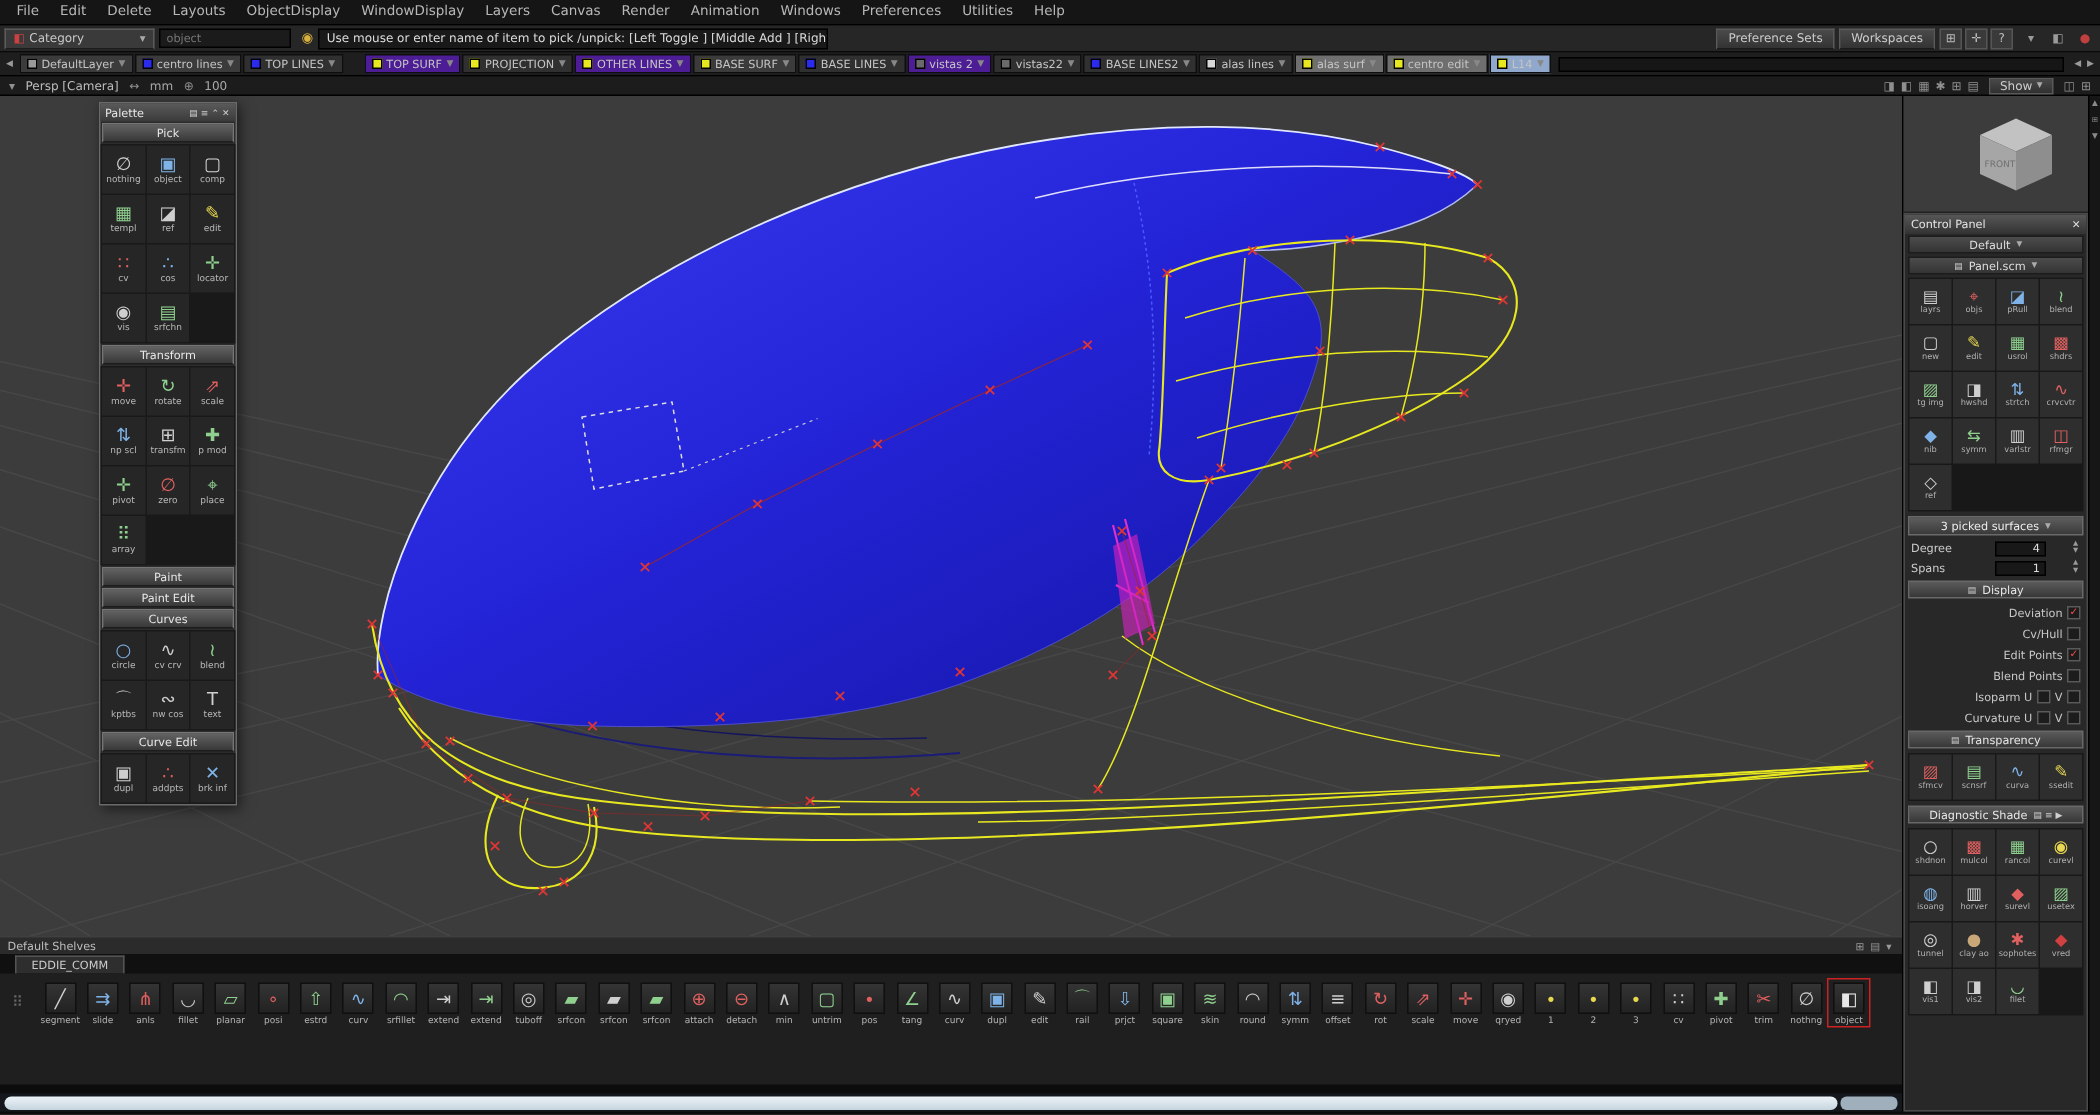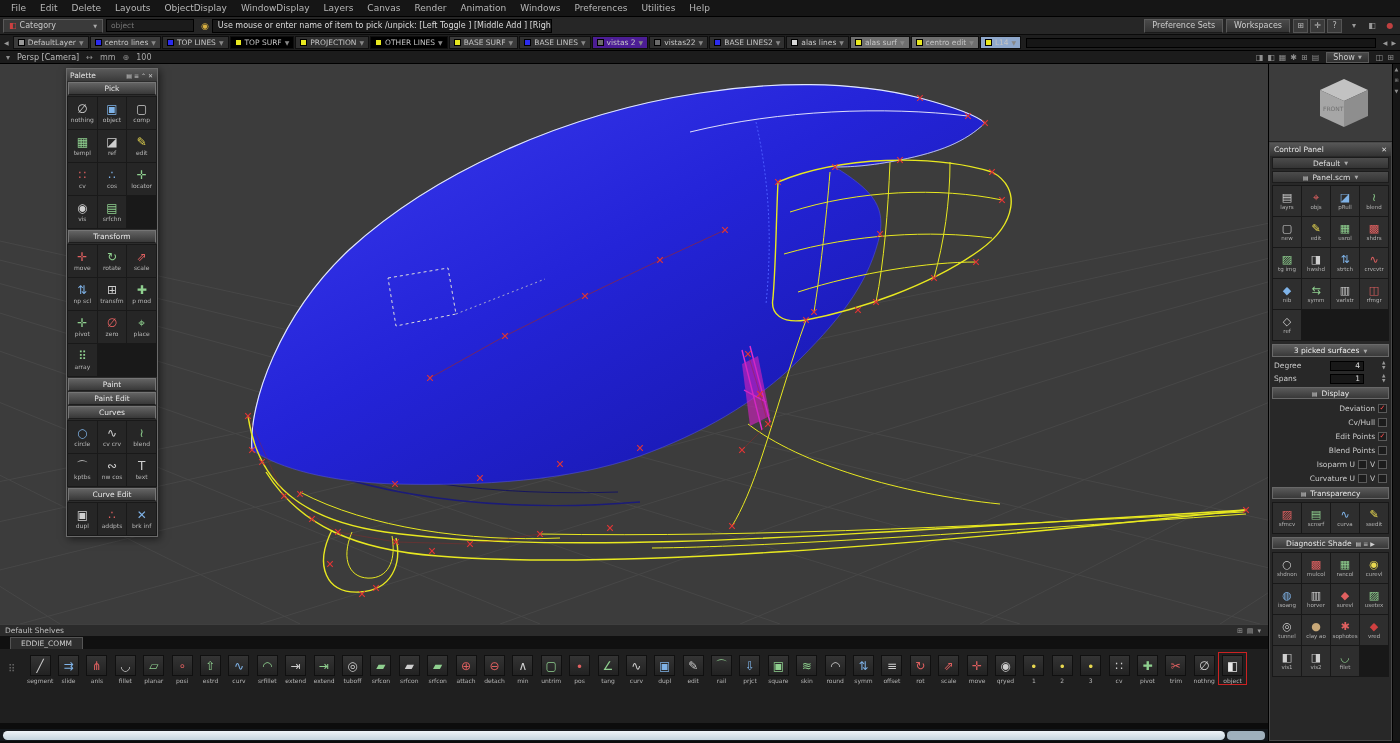--- a/index.html
+++ b/index.html
@@ -196,33 +196,33 @@
           <span>centro lines</span>
           <span class="layer-caret">▼</span>
         </span>
 
         <span class="layer-chip" style="background: rgb(48, 48, 48);">
           <span class="layer-swatch" style="background: rgb(43, 43, 238);"></span>
           <span>TOP LINES</span>
           <span class="layer-caret">▼</span>
         </span>
 
-        <span class="layer-chip" style="background: #000000;">
+        <span class="layer-chip" style="background: #4c1d95; margin-left: 13px;">
           <span class="layer-swatch" style="background: rgb(232, 232, 32);"></span>
           <span>TOP SURF</span>
           <span class="layer-caret">▼</span>
         </span>
 
         <span class="layer-chip" style="background: rgb(48, 48, 48);">
           <span class="layer-swatch" style="background: rgb(232, 232, 32);"></span>
           <span>PROJECTION</span>
           <span class="layer-caret">▼</span>
         </span>
 
-        <span class="layer-chip" style="background: #000000;">
+        <span class="layer-chip" style="background: #4c1d95;">
           <span class="layer-swatch" style="background: rgb(232, 232, 32);"></span>
           <span>OTHER LINES</span>
           <span class="layer-caret">▼</span>
         </span>
 
         <span class="layer-chip" style="background: rgb(59, 59, 59);">
           <span class="layer-swatch" style="background: rgb(232, 232, 32);"></span>
           <span>BASE SURF</span>
           <span class="layer-caret">▼</span>
         </span>

